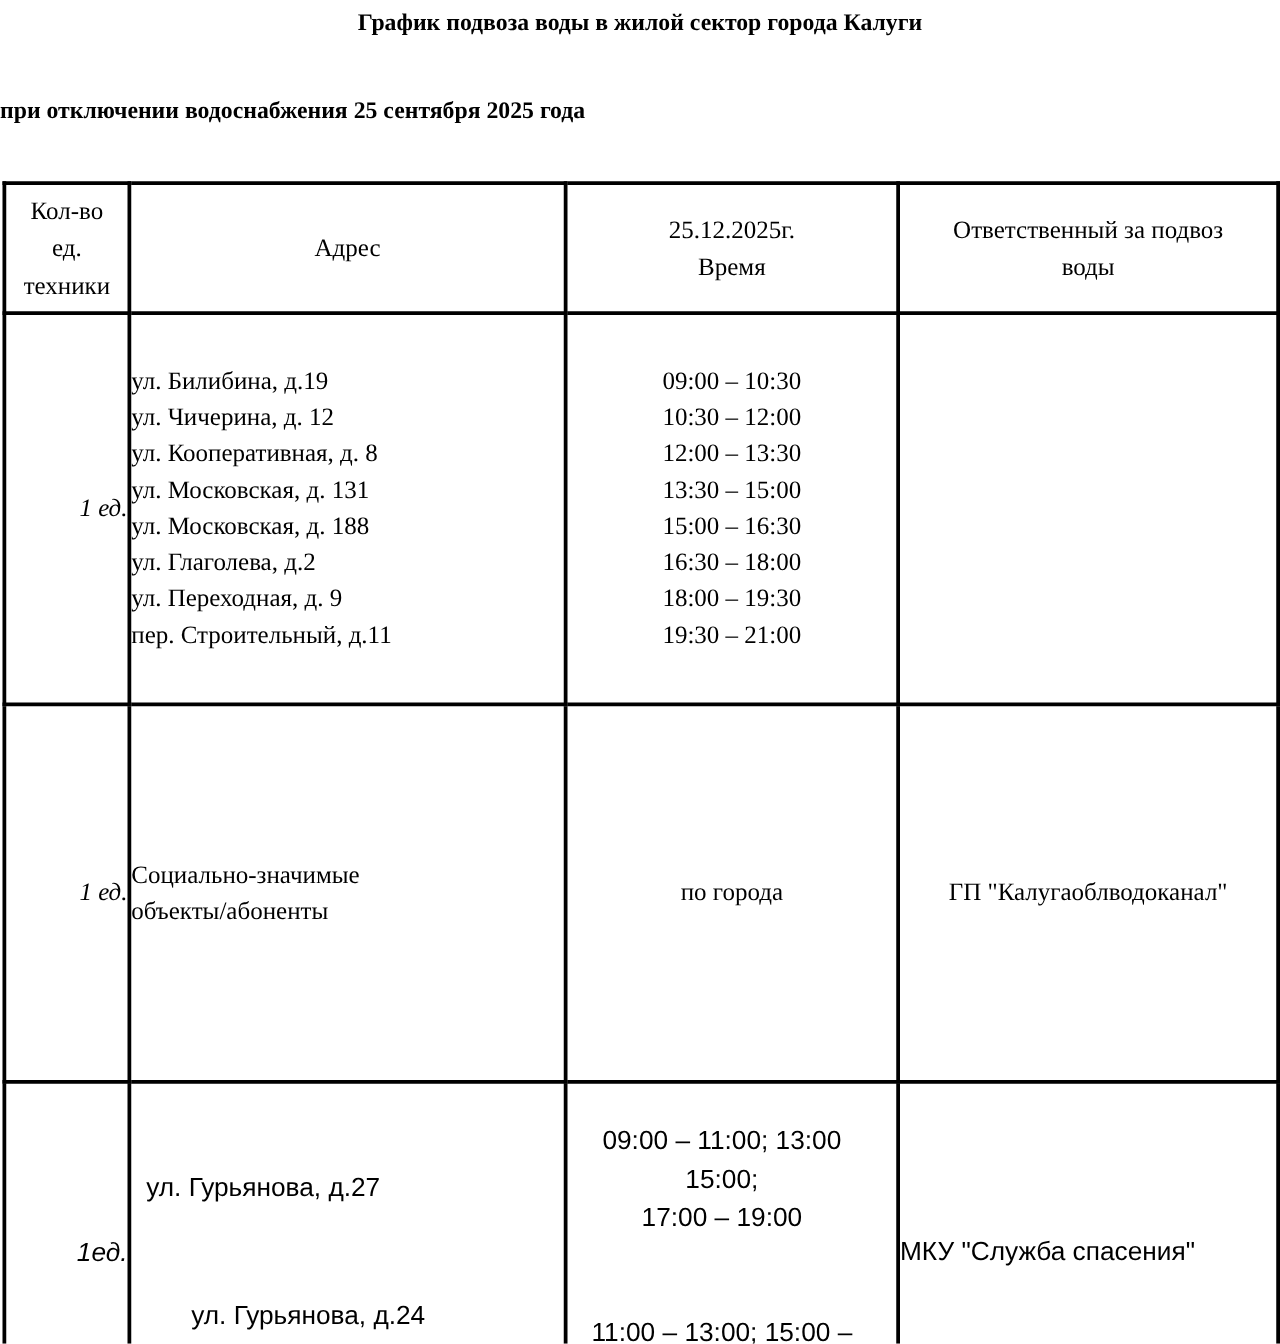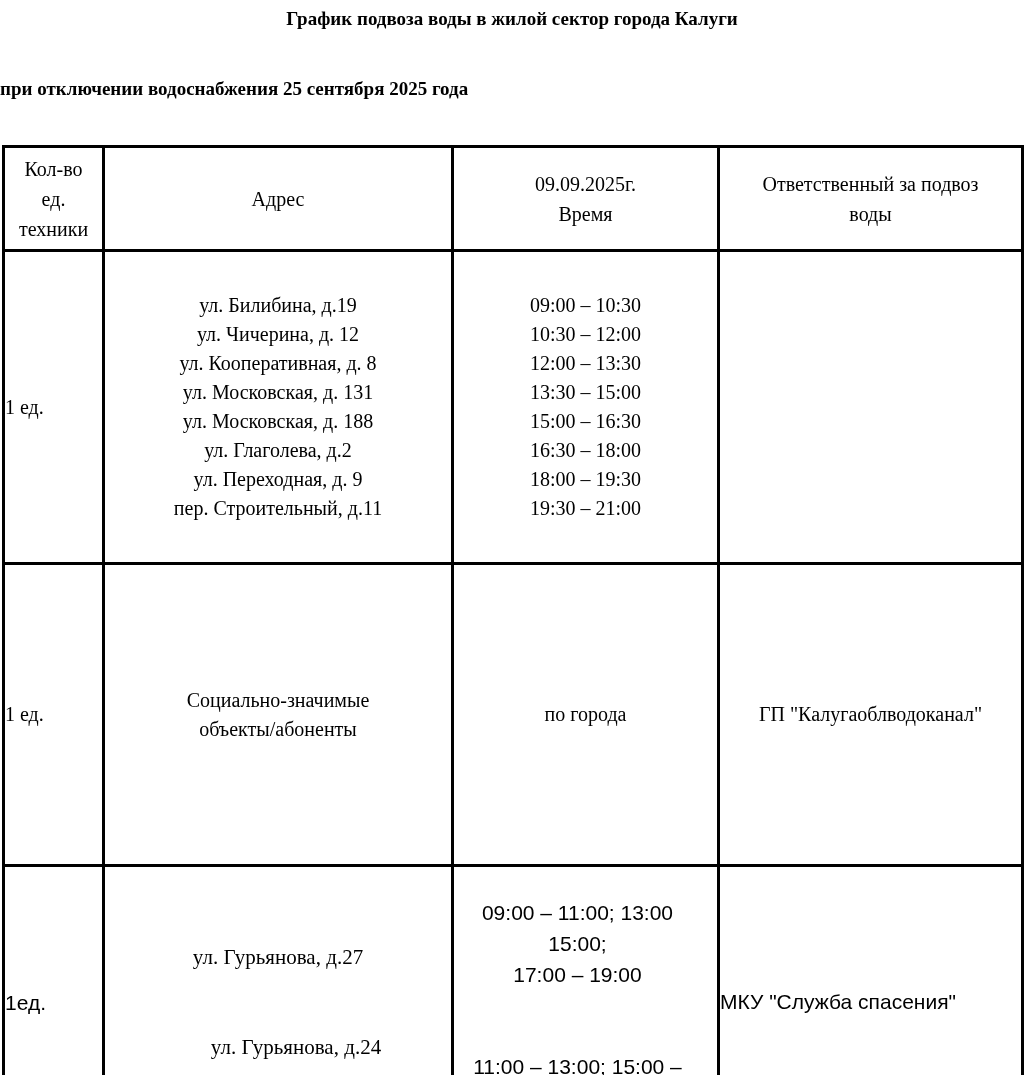--- a/index.html
+++ b/index.html
@@ -59,25 +59,26 @@
     height: 101px;
     text-align: center;
     line-height: 30px;
     white-space: pre-line;
   }
   tr.row-1 td { height: 310px; }
   tr.row-2 td { height: 299px; }
   tr.row-3 td { height: 200px; }
 
   td.qty {
-    text-align: left;
+    text-align: right;
     white-space: pre-line;
+    font-style: italic;
   }
   td.addr {
-    text-align: center;
+    text-align: left;
     padding-left: 5px;
     line-height: 29px;
     white-space: pre-line;
   }
   td.times {
     text-align: center;
     line-height: 29px;
     white-space: pre-line;
   }
   td.resp {
@@ -88,23 +89,22 @@
   
   tr.row-3 td {
     font-family: "Liberation Sans", "DejaVu Sans", sans-serif;
     font-size: 21px;
   }
   tr.row-3 td.qty {
     border-bottom-width: 1px;
     border-bottom-color: #444444;
   }
   td.addr3 p {
-    margin: 0;
+    margin: 12px;
     line-height: 30px;
-    font-family: Liberation Serif, serif;
   }
   td.addr3 p + p {
     margin-top: 31px;
     padding-left: 36px;
   }
   td.times3 {
     vertical-align: top;
     text-align: center;
     white-space: pre-line;
   }
@@ -136,21 +136,21 @@
       <col class="c2">
       <col class="c3">
       <col class="c4">
     </colgroup>
     <thead>
       <tr>
         <th>Кол-во
 ед.
 техники</th>
         <th>Адрес</th>
-        <th>09.09.2025г.
+        <th>25.12.2025г.
 Время</th>
         <th>Ответственный за подвоз
 воды</th>
       </tr>
     </thead>
     <tbody>
       <tr class="row-1">
         <td class="qty">1 ед.</td>
         <td class="addr">ул. Билибина, д.19
 ул. Чичерина, д. 12

